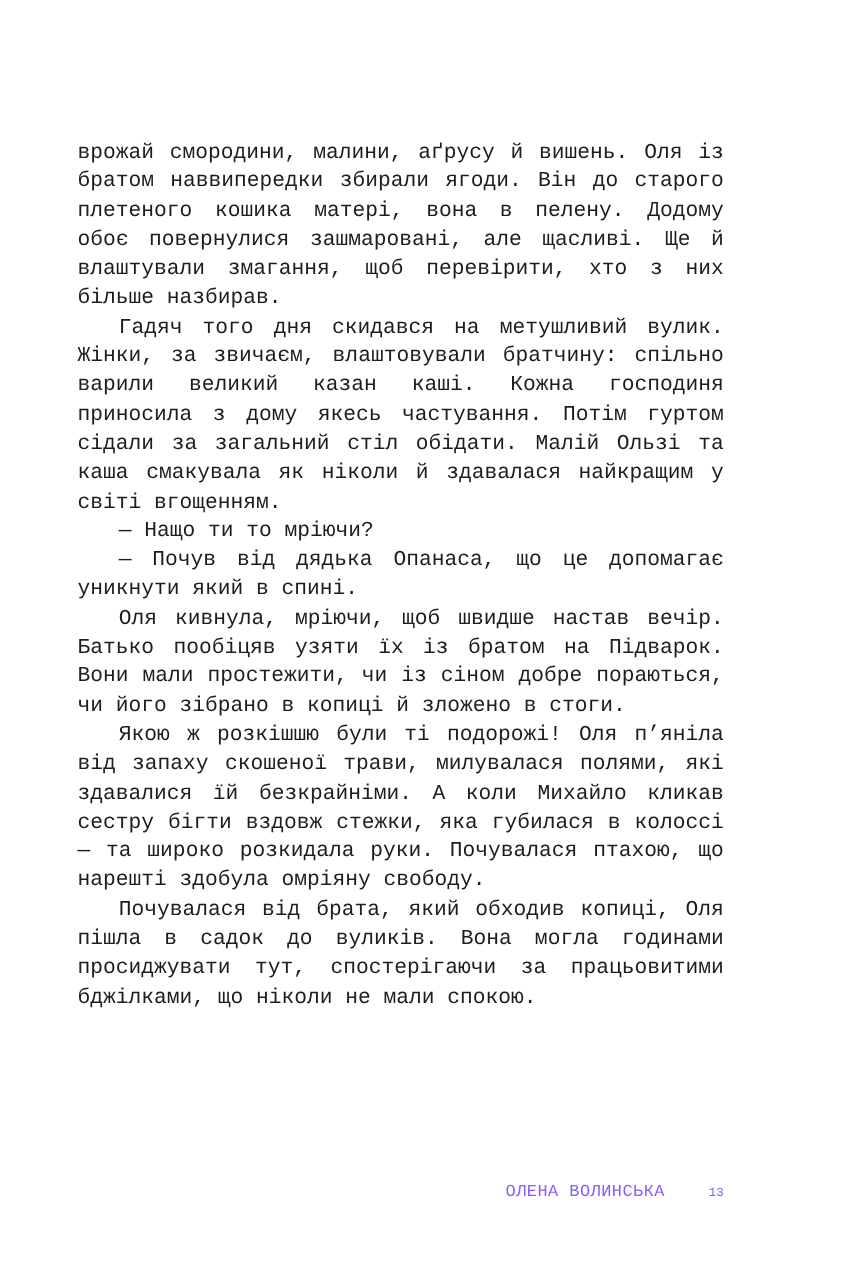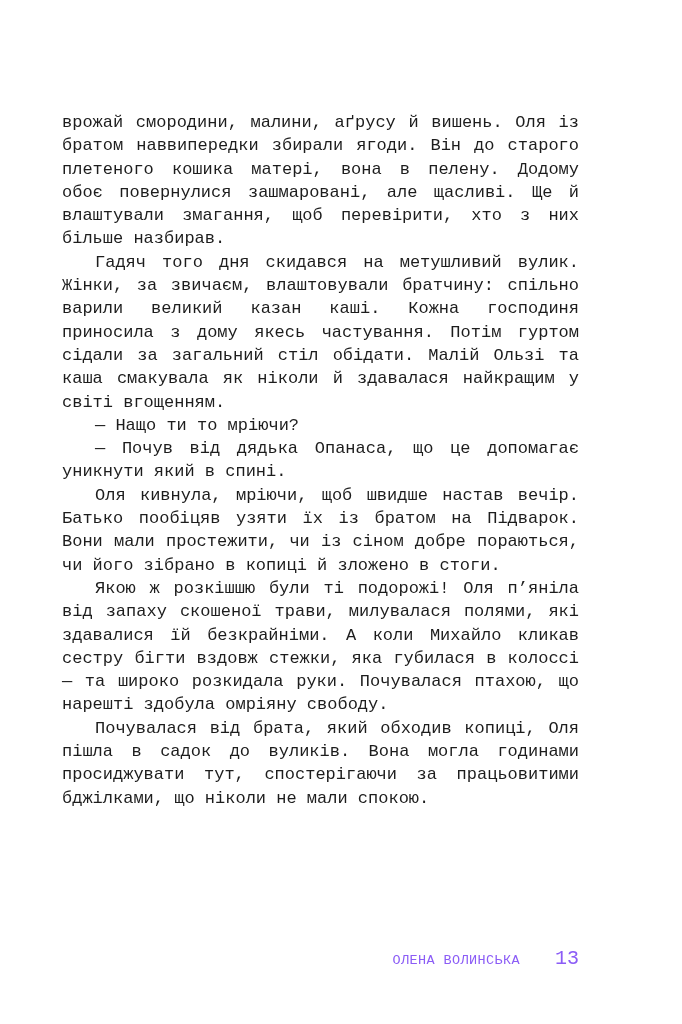--- a/index.html
+++ b/index.html
@@ -44,21 +44,21 @@
     display: flex;
     justify-content: flex-end;
     align-items: baseline;
     gap: 35px;
     font-size: 13.5px;
     letter-spacing: 0.4px;
     color: #8b5cf6;
     margin-top: 40px;
   }
   .footer .page-number {
-    font-size: 20px;
+    font-size: 10px;
     letter-spacing: 0;
   }
 </style>
 </head>
 <body>
 
 <div class="page">
 
   <main class="text-block">
     <p class="para first">врожай смородини, малини, аґрусу й вишень. Оля із братом наввипередки збирали ягоди. Він до старого плетеного кошика матері, вона в пелену. Додому обоє повернулися зашмаровані, але щасливі. Ще й влаштували змагання, щоб перевірити, хто з них більше назбирав.</p>

